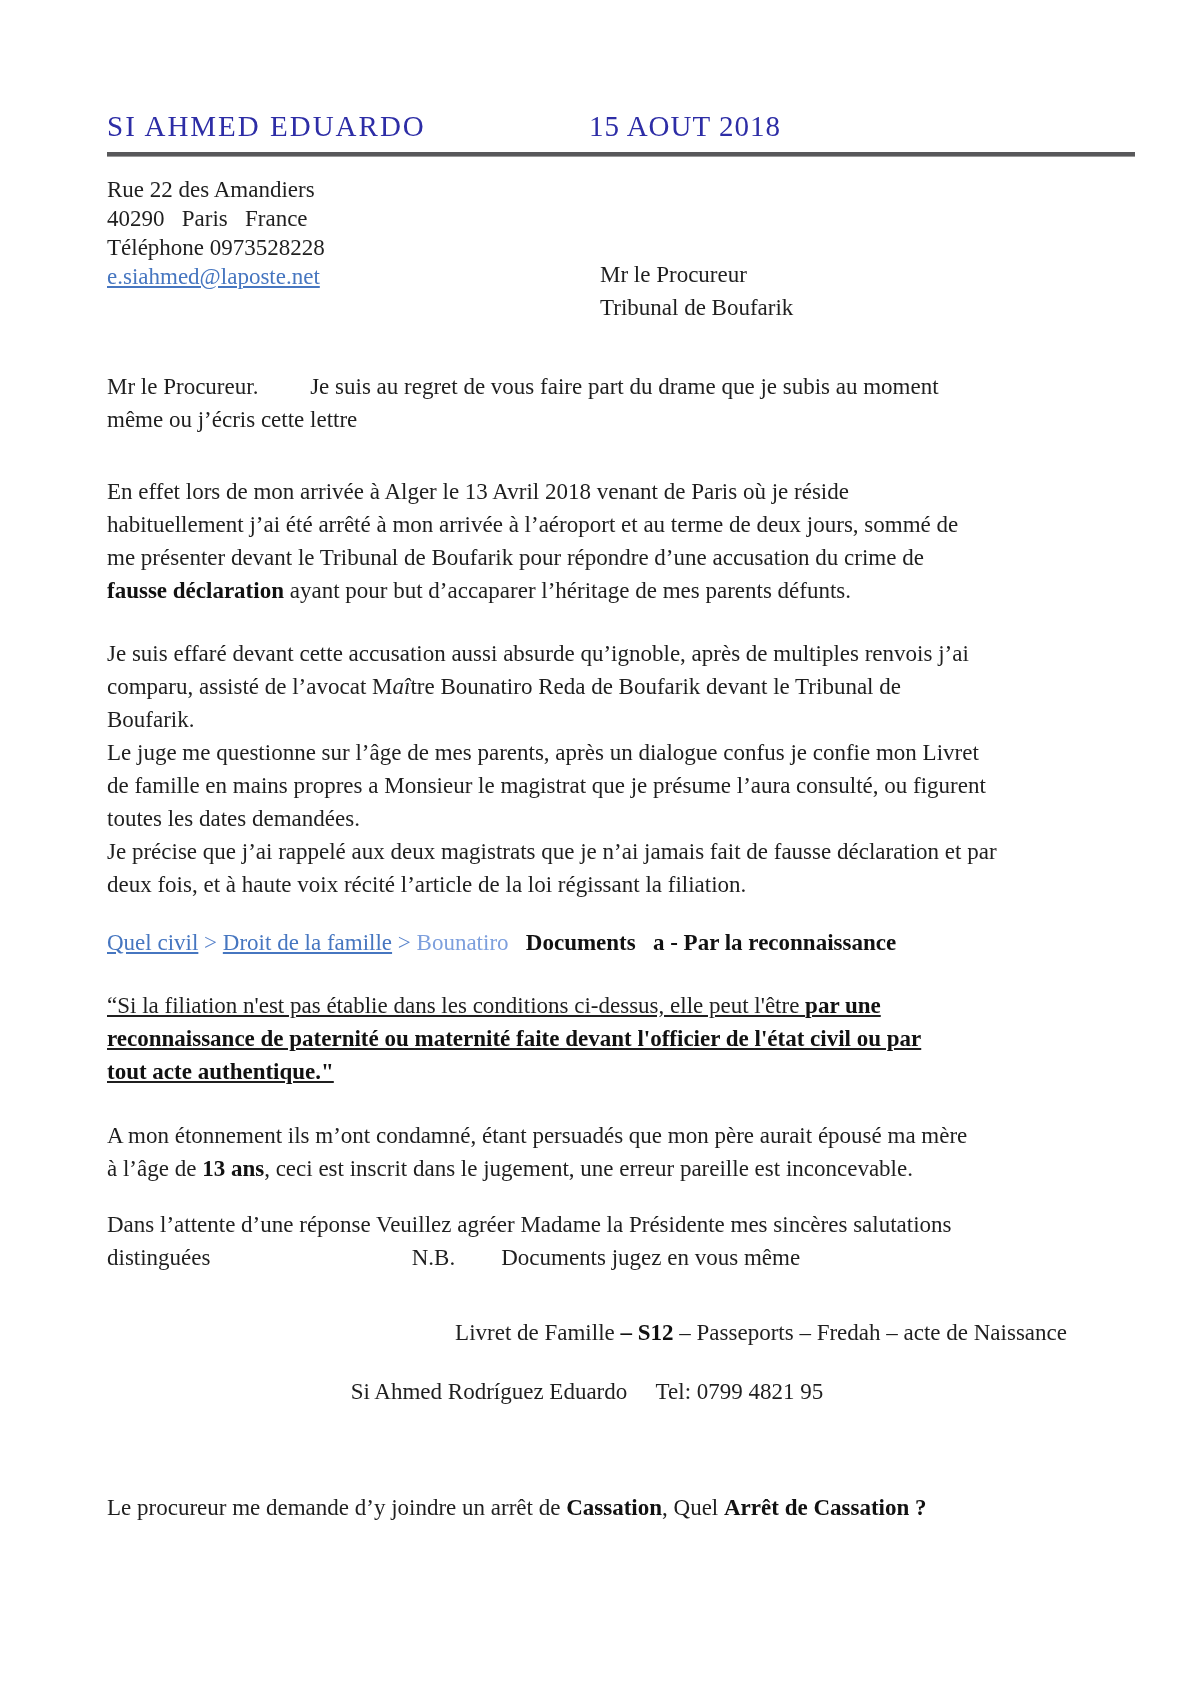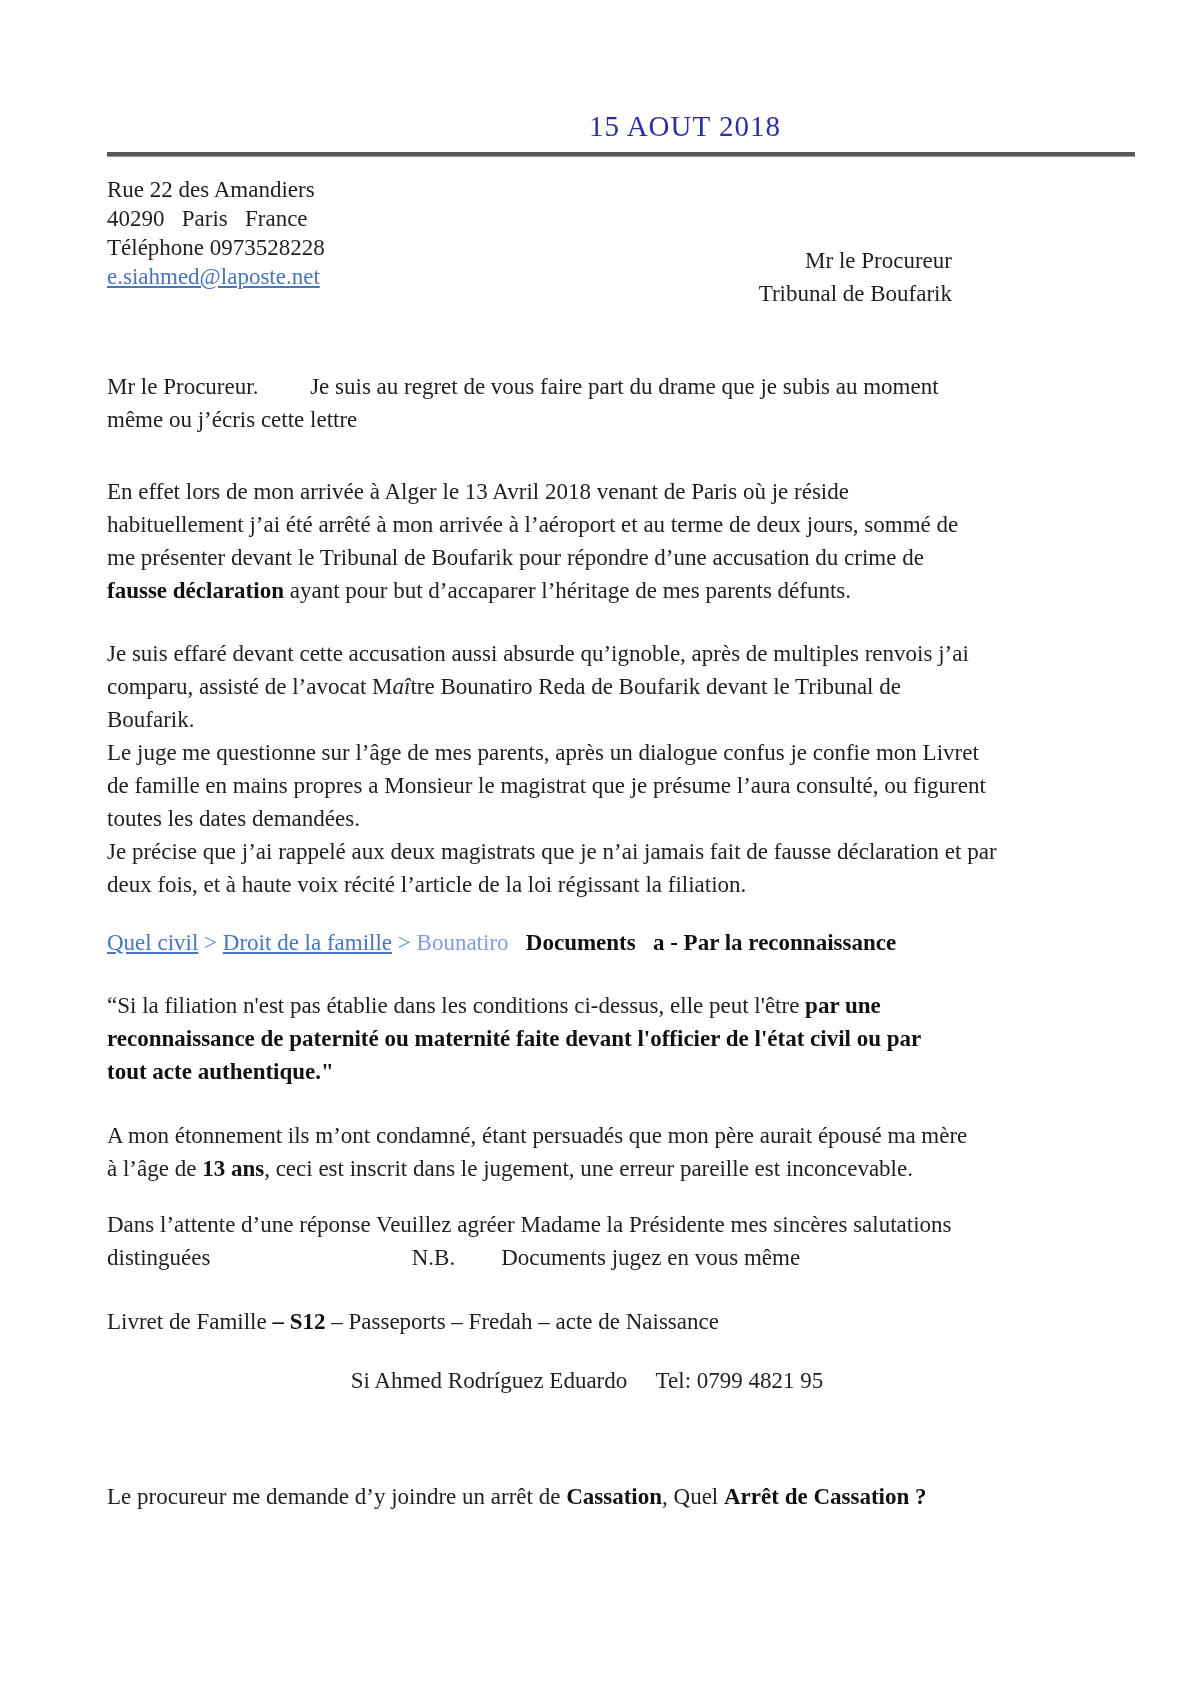--- a/index.html
+++ b/index.html
@@ -9,48 +9,49 @@
   .content{position:relative;padding:106px 0 0 107px;width:1070px;}
   
   .header-row{position:relative;height:42px;width:1028px;}
   .doc-title{color:#2d2da6;font-size:29px;letter-spacing:2px;line-height:40px;}
   .doc-date{position:absolute;left:482px;top:0;color:#2d2da6;font-size:29px;line-height:40px;letter-spacing:1px;}
   .rule{width:1028px;height:4px;background:#58585a;margin-top:4px;border-bottom:1px solid #9a9a9a;}
   
   .address{margin-top:18px;font-size:23px;line-height:29px;white-space:pre-wrap;}
   .email a, .email{color:#4676c0;text-decoration:underline;cursor:pointer;}
   
-  .recipient{position:absolute;left:600px;top:244px;width:352px;text-align:right;
+  .recipient{position:absolute;left:600px;top:258px;width:352px;text-align:left;
              font-size:23px;line-height:33px;color:#1f1f1f;}
   
   .para{font-size:23px;line-height:33px;white-space:pre-wrap;margin:0;width:1070px;}
   .m-salutation{margin-top:79px;}
   .m-arrival{margin-top:39px;}
   .m-hearing{margin-top:30px;}
   .m-breadcrumb{margin-top:25px;}
-  .m-quote{margin-top:30px;}
+  .m-quote{margin-top:30px;text-decoration:underline;}
   .m-verdict{margin-top:31px;}
   .m-closing{margin-top:23px;}
-  .m-docs{margin-top:31px;text-align:left;width:960px;}
+  .m-docs{margin-top:42px;text-align:right;width:960px;}
   .m-signature{margin-top:26px;text-align:center;width:960px;}
   .m-postscript{margin-top:83px;}
   
   .r-b{font-weight:bold;color:#111;}
   .r-i{font-style:italic;}
   .r-a{color:#4676c0;text-decoration:underline;cursor:pointer;}
   .r-sep{color:#5b85cc;}
   .r-c{color:#7d9fdd;cursor:pointer;}
 </style>
 </head>
 <body>
 
 <div class="doc">
   <div class="content">
 
     <div class="header-row">
+      <span class="doc-title">SI AHMED EDUARDO</span>
       <span class="doc-date">15 AOUT 2018</span>
     </div>
     <div class="rule"></div>
 
     <div class="address"><span>Rue 22 des Amandiers</span>
 <span>40290   Paris   France</span>
 <span>Téléphone 0973528228</span>
 <span class="email">e.siahmed@laposte.net</span></div>
 
     <p class="para m-salutation"><span>Mr le Procureur.         Je suis au regret de vous faire part du drame que je subis au moment

